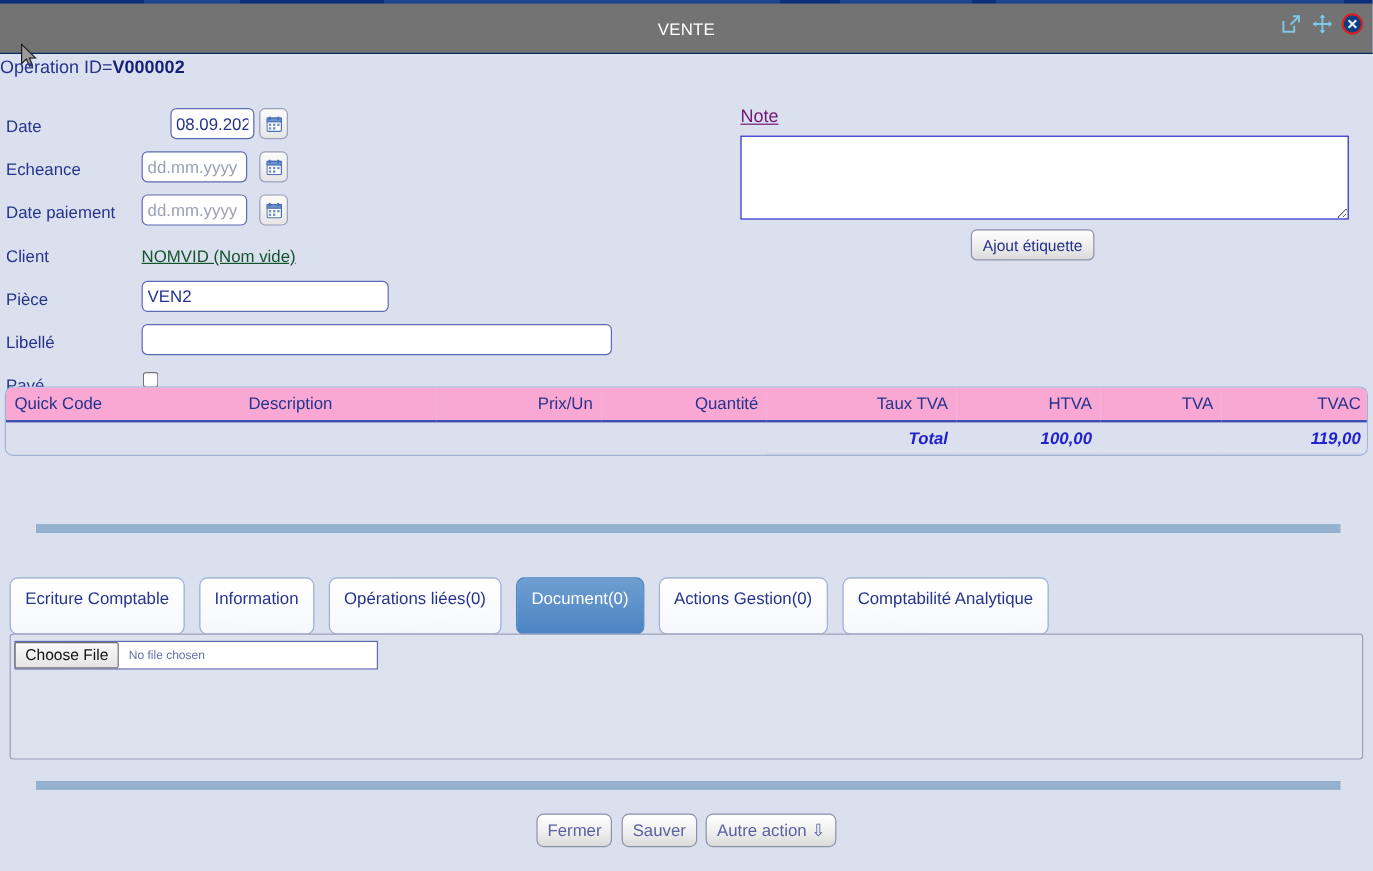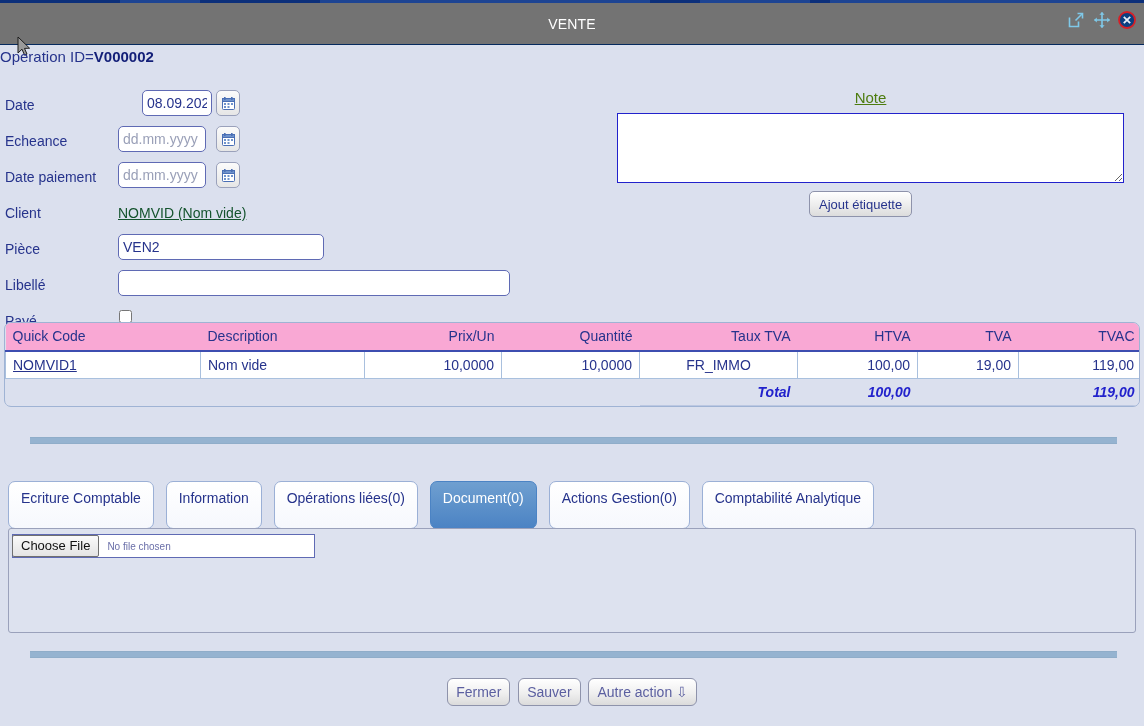--- a/index.html
+++ b/index.html
@@ -95,21 +95,21 @@
   #piece-input { width: 206px; }
   #libelle-input { width: 392px; }
   #paye-check {
     position: absolute; left: 119px; top: 4px;
     width: 13px; height: 13px; margin: 0; cursor: pointer;
   }
 
   
   #note-title {
     position: absolute; left: 617px; top: 89px; width: 507px;
-    text-align: center; font-size: 15px; color: #4d7c0f; text-decoration: underline;
+    font-size: 15px; color: #701a75; text-decoration: underline;
   }
   #note-textarea {
     position: absolute; left: 617px; top: 113px;
     width: 507px; height: 70px;
     background: #ffffff;
     border: 1px solid #2222cc;
     color: #26338c; font-size: 14px;
     font-family: "Liberation Sans", sans-serif;
     padding: 3px;
     resize: both; outline: none;
@@ -401,30 +401,20 @@
         <th class="ta-l">Description</th>
         <th class="ta-r">Prix/Un</th>
         <th class="ta-r">Quantité</th>
         <th class="ta-r">Taux TVA</th>
         <th class="ta-r">HTVA</th>
         <th class="ta-r">TVA</th>
         <th class="ta-r">TVAC</th>
       </tr>
     </thead>
     <tbody>
-      <tr>
-        <td class="ta-l"><span class="cell-link">NOMVID1</span></td>
-        <td class="ta-l">Nom vide</td>
-        <td class="ta-r">10,0000</td>
-        <td class="ta-r">10,0000</td>
-        <td class="ta-c">FR_IMMO</td>
-        <td class="ta-r">100,00</td>
-        <td class="ta-r">19,00</td>
-        <td class="ta-r">119,00</td>
-      </tr>
       <tr class="total-row">
         <td class="blank"></td>
         <td class="blank"></td>
         <td class="blank"></td>
         <td class="blank"></td>
         <td class="ta-r">Total</td>
         <td class="ta-r">100,00</td>
         <td class="ta-r"></td>
         <td class="ta-r">119,00</td>
       </tr>

